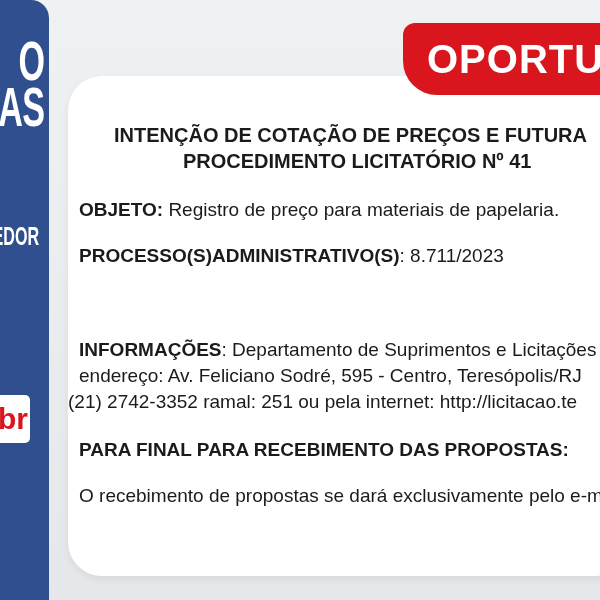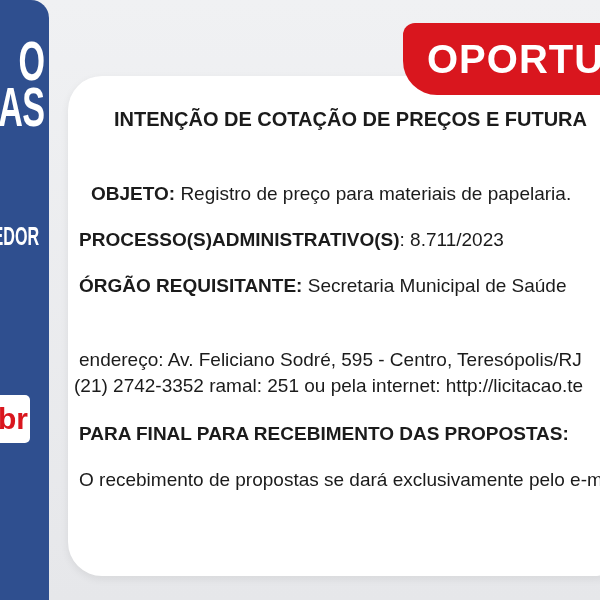--- a/index.html
+++ b/index.html
@@ -52,21 +52,21 @@
     border-radius:12px 0 0 34px;
     display:flex;align-items:center;
     padding-left:24px;box-sizing:border-box;
     overflow:hidden;
   }
   .banner span{
     color:#ffffff;font-weight:800;font-size:40px;letter-spacing:1px;
     white-space:nowrap;
   }
   
-  .tline{position:absolute;white-space:nowrap;font-size:19px;line-height:24px;}
+  .tline{position:absolute;white-space:nowrap;font-size:19px;line-height:24px;margin-top:16px;}
   .title{font-weight:700;font-size:20px;}
   .b{font-weight:700;}
 </style>
 </head>
 <body>
 
 <div id="page">
 
   <div class="card"></div>
 
@@ -76,27 +76,28 @@
     <div class="br-badge">
       <span>br</span>
     </div>
   </div>
 
   <div class="banner">
     <span>OPORTUNIDADE</span>
   </div>
 
   <div class="tline title" style="left:114px;top:107px;">INTENÇÃO DE COTAÇÃO DE PREÇOS E FUTURA</div>
+  <div class="tline title" style="left:183px;top:133px;">PROCEDIMENTO LICITATÓRIO Nº 41</div>
 
-  <div class="tline" style="left:91px;top:182px;"><span class="b">OBJETO:</span><span> Registro de preço para materiais de papelaria.</span></div>
+  <div class="tline" style="left:79px;top:182px;"><span class="b">OBJETO:</span><span> Registro de preço para materiais de papelaria.</span></div>
 
   <div class="tline" style="left:79px;top:228px;"><span class="b">PROCESSO(S)ADMINISTRATIVO(S)</span><span>: 8.711/2023</span></div>
 
-  <div class="tline" style="left:79px;top:274px;"><span class="b">ÓRGÃO REQUISITANTE:</span><span> Secretaria Municipal de Saúde</span></div>
 
+  <div class="tline" style="left:79px;top:322px;"><span class="b">INFORMAÇÕES</span><span>: Departamento de Suprimentos e Licitações</span></div>
   <div class="tline" style="left:79px;top:348px;">endereço: Av. Feliciano Sodré, 595 - Centro, Teresópolis/RJ</div>
-  <div class="tline" style="left:74px;top:374px;">(21) 2742-3352 ramal: 251 ou pela internet: http://licitacao.te</div>
+  <div class="tline" style="left:68px;top:374px;">(21) 2742-3352 ramal: 251 ou pela internet: http://licitacao.te</div>
 
   <div class="tline b" style="left:79px;top:422px;">PARA FINAL PARA RECEBIMENTO DAS PROPOSTAS:</div>
 
   <div class="tline" style="left:79px;top:468px;">O recebimento de propostas se dará exclusivamente pelo e-mail</div>
 
 </div>
 
 </body></html>

